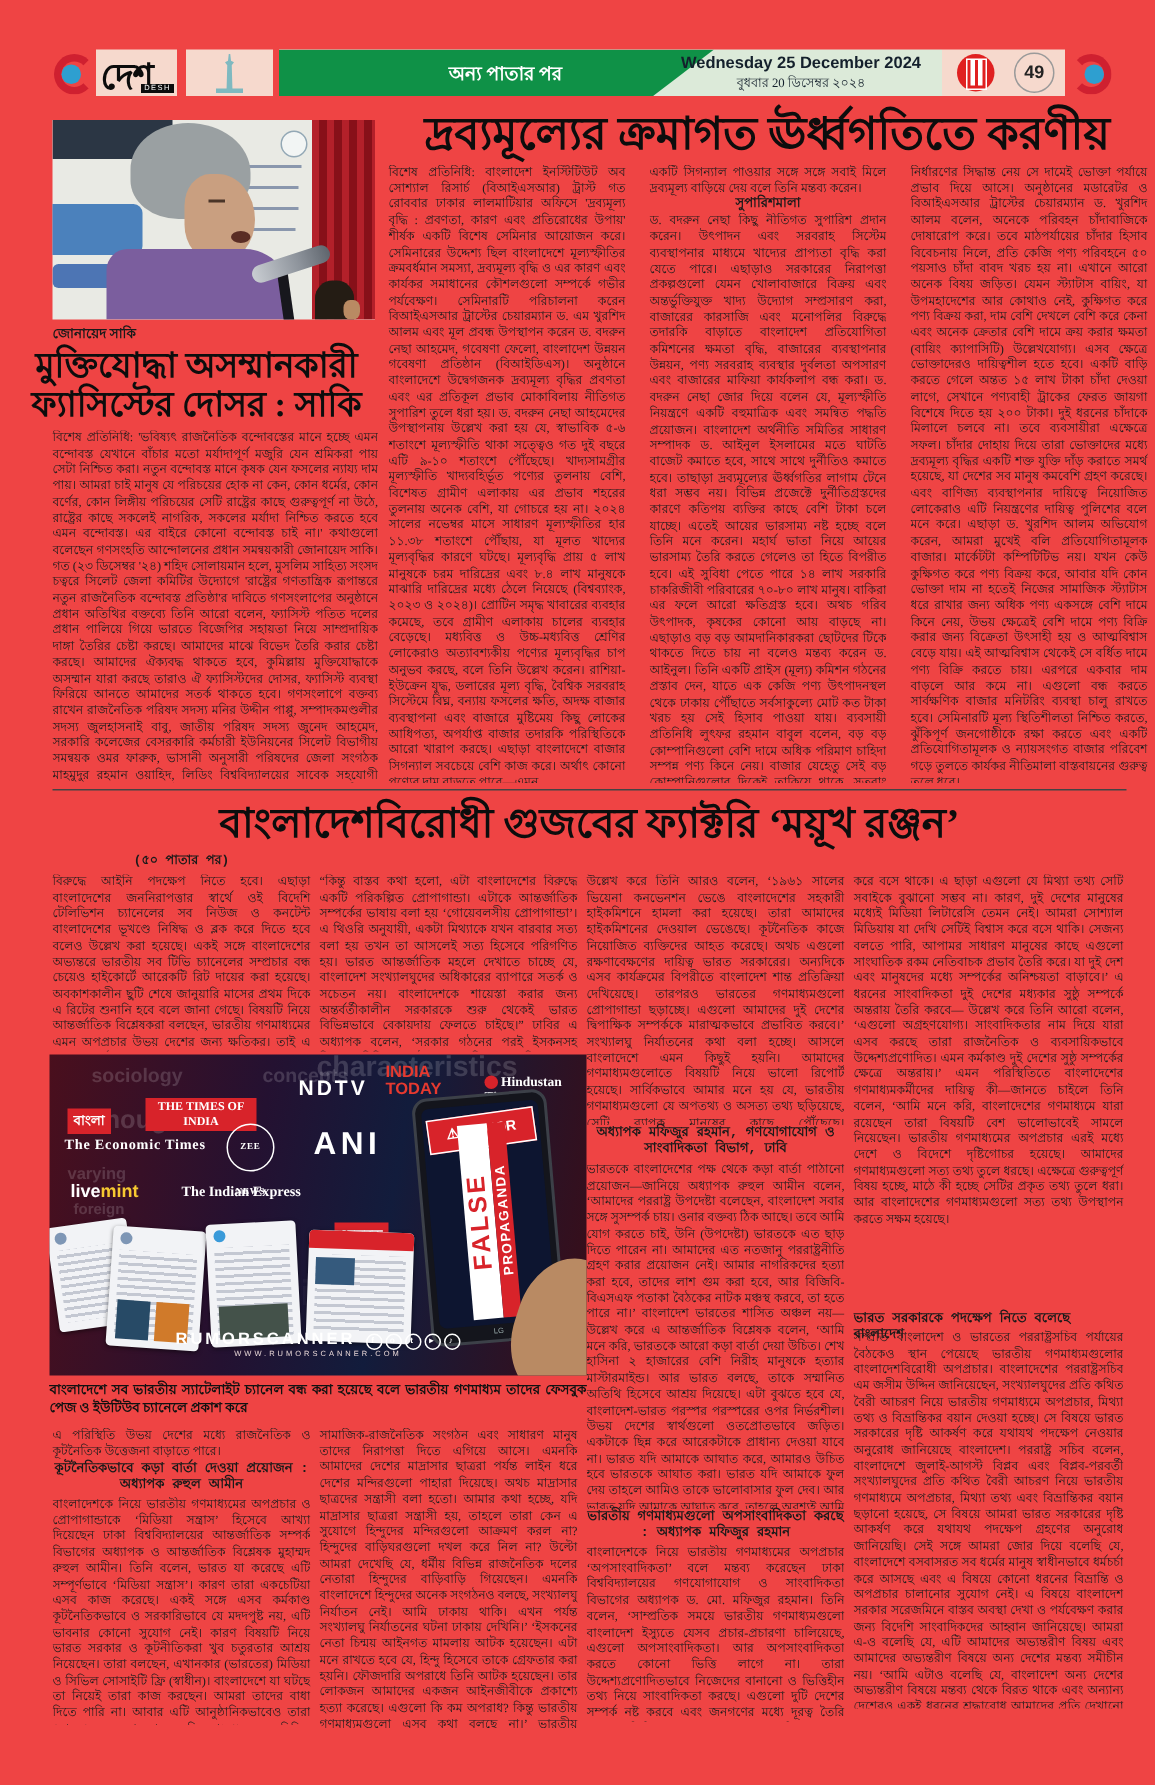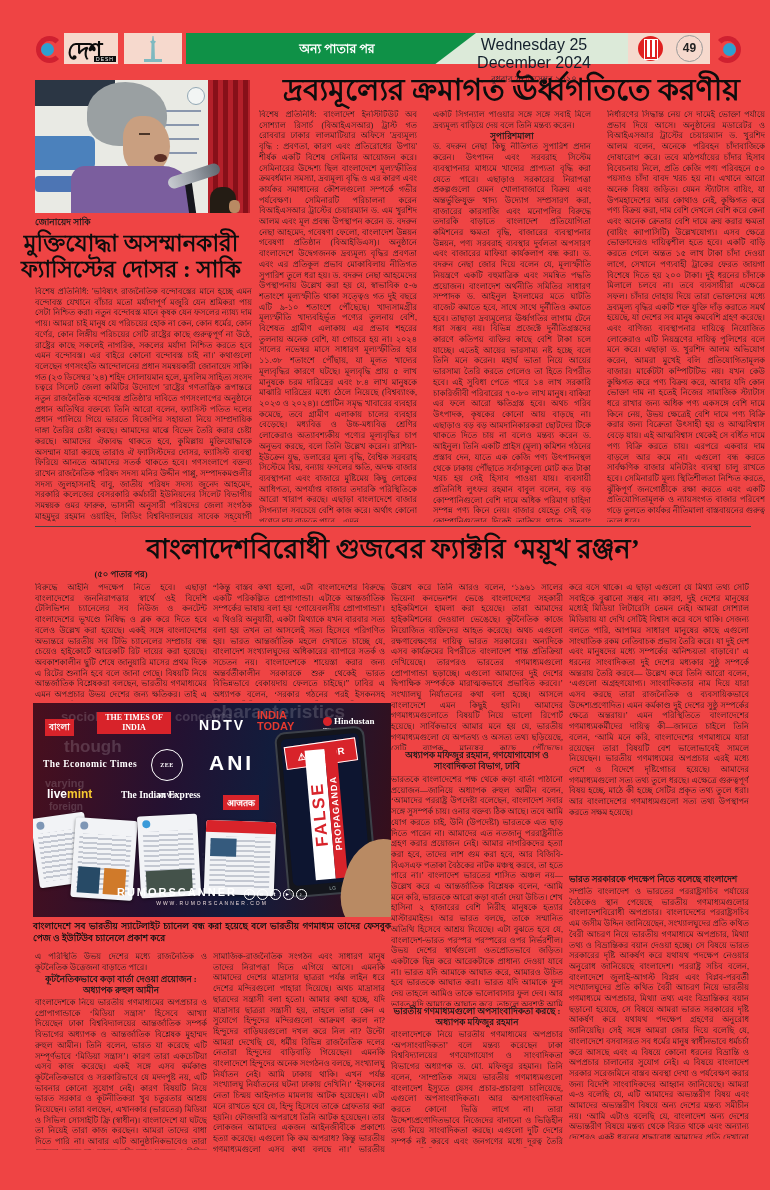--- a/index.html
+++ b/index.html
@@ -22,31 +22,31 @@
             font-family:"Liberation Sans",sans-serif;padding:0 2px;letter-spacing:1px;}
   .statue{position:absolute;left:24px;top:3px;width:10px;height:25px;background:#7fb9c0;
           clip-path:polygon(45% 0,55% 0,60% 18%,80% 22%,65% 30%,70% 100%,30% 100%,35% 30%,20% 22%,40% 18%);}
   .statue-base{position:absolute;left:20px;bottom:2px;width:18px;height:3px;background:#7fb9c0;}
   .light-strip{position:absolute;left:186px;top:0;width:442px;height:31px;background:#dcead9;}
   .green-banner{position:absolute;left:186px;top:0;width:290px;height:31px;background:#0f9147;
                 clip-path:polygon(0 0,100% 0,86% 100%,0 100%);}
   .banner-label{position:absolute;left:186px;top:7px;width:214px;text-align:center;color:#ffffff;
                 font-weight:bold;font-size:12.5px;margin-left:44px;}
   .date-block{position:absolute;left:448px;top:3px;width:172px;text-align:center;color:#14202c;}
-  .date-en{font-family:"Liberation Sans",sans-serif;font-weight:normal;font-size:16px;}
+  .date-en{font-family:"Liberation Sans",sans-serif;font-weight:bold;font-size:11px;}
   .date-bn{font-size:8.5px;margin-top:1px;}
   .minar{position:absolute;left:10px;top:3px;width:25px;height:25px;border-radius:50%;background:#e02020;}
   .minar .bar{position:absolute;top:4px;width:3px;height:17px;background:#ffffff;}
   .minar .gate{position:absolute;left:6px;top:3px;width:12px;height:19px;border:1px solid #ffffff;}
   .ring49{position:absolute;left:48px;top:2px;width:25px;height:25px;border-radius:50%;border:1px solid #9a9a9a;
           text-align:center;line-height:25px;font-family:"Liberation Sans",sans-serif;font-weight:bold;font-size:12px;color:#222;}
 
   
   .col{position:absolute;font-size:8.2px;line-height:10.7px;text-align:justify;overflow:hidden;color:#1c1c1c;}
-  .subhead{font-weight:bold;text-align:center;font-size:8.8px;line-height:11px;}
+  .subhead{font-weight:bold;text-align:center;font-size:8.8px;line-height:11px;font-family:Liberation Mono, monospace;}
   .headline{position:absolute;font-weight:bold;color:#0d0d0d;text-align:center;}
   .rule{position:absolute;height:1px;background:#444;}
 
   
   .photo{position:absolute;left:35px;top:80px;width:215px;height:133px;background:#e9eae4;overflow:hidden;}
   .ph-darkcorner{position:absolute;left:0;top:0;width:80px;height:26px;background:#2b3644;}
   .ph-blueblock1{position:absolute;left:-6px;top:56px;width:66px;height:34px;background:#2f6fb5;border-radius:6px;opacity:.85;}
   .ph-blueblock2{position:absolute;left:0px;top:96px;width:52px;height:16px;background:#2558a8;border-radius:4px;opacity:.8;}
   .ph-line{position:absolute;height:2px;background:#8a97ad;}
   .ph-logo{position:absolute;left:152px;top:7px;width:16px;height:16px;border:1px solid #93a8b5;border-radius:50%;background:#f2f5f4;}
@@ -63,21 +63,21 @@
        background:linear-gradient(90deg,#c9cdd2,#8d939b 60%,#5f656d);transform:rotate(-18deg);}
   .micstand{position:absolute;left:152px;top:102px;width:7px;height:32px;background:#17171d;transform:rotate(-8deg);}
   .ph-head2{position:absolute;right:14px;bottom:0;width:26px;height:26px;background:#241c14;border-radius:45% 45% 0 0;}
   .ph-face2{position:absolute;right:10px;bottom:0;width:11px;height:13px;background:#b98a63;border-radius:40%;}
 
   
   .collage{position:absolute;left:33px;top:703px;width:358px;height:214px;overflow:hidden;
            background:linear-gradient(100deg,#4a0f1d,#241131 38%,#121c3c 62%,#3a0d18);}
   .bgword{position:absolute;color:rgba(255,255,255,.16);font-family:"Liberation Sans",sans-serif;font-weight:bold;}
   .logo{position:absolute;font-family:"Liberation Sans",sans-serif;}
-  .redchip{background:#d8232a;color:#fff;padding:1px 4px;}
+  .redchip{background:#d8232a;color:#fff;padding:1px 4px;margin-top:20px;}
   .serifw{font-family:"Liberation Serif",serif;color:#fff;font-weight:bold;}
   .zee{position:absolute;width:30px;height:30px;border:1.5px solid #fff;border-radius:50%;
        color:#fff;font-size:6px;font-weight:bold;text-align:center;line-height:30px;letter-spacing:.5px;}
   .phone{position:absolute;left:248px;top:26px;width:86px;height:162px;background:#14151c;border:2px solid #3c4048;
          border-radius:10px;transform:rotate(-5deg);}
   .screen{position:absolute;left:4px;top:5px;right:4px;bottom:10px;background:#0d1530;border-radius:5px;overflow:hidden;}
   .rumor-box{position:absolute;left:3px;top:6px;right:3px;height:21px;background:#d8232a;border:1.5px solid #fff;
              color:#fff;font-weight:bold;font-size:9.5px;text-align:center;line-height:21px;
              font-family:"Liberation Sans",sans-serif;transform:rotate(-3deg);}
   .vert{position:absolute;left:-26px;top:62px;width:130px;transform:rotate(-90deg);text-align:center;}

